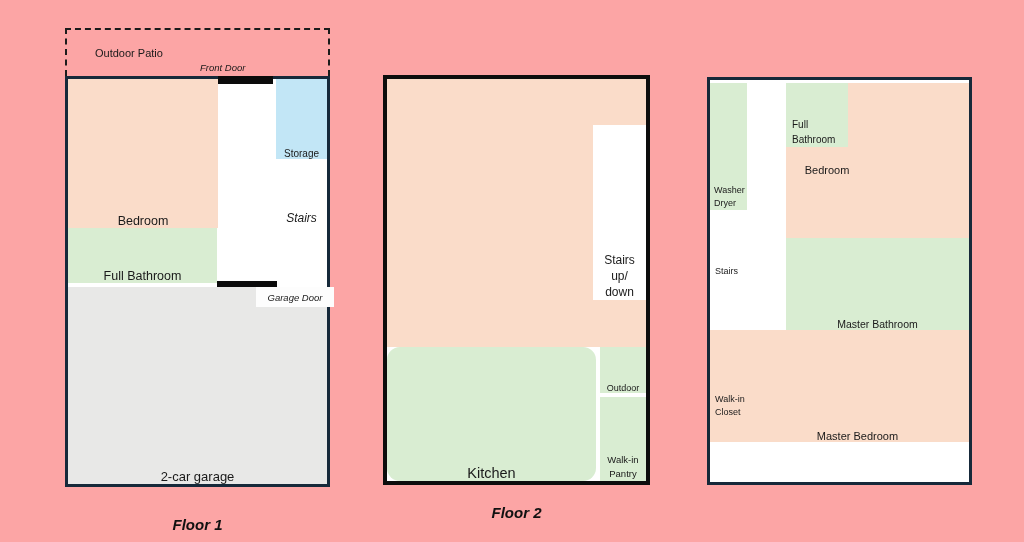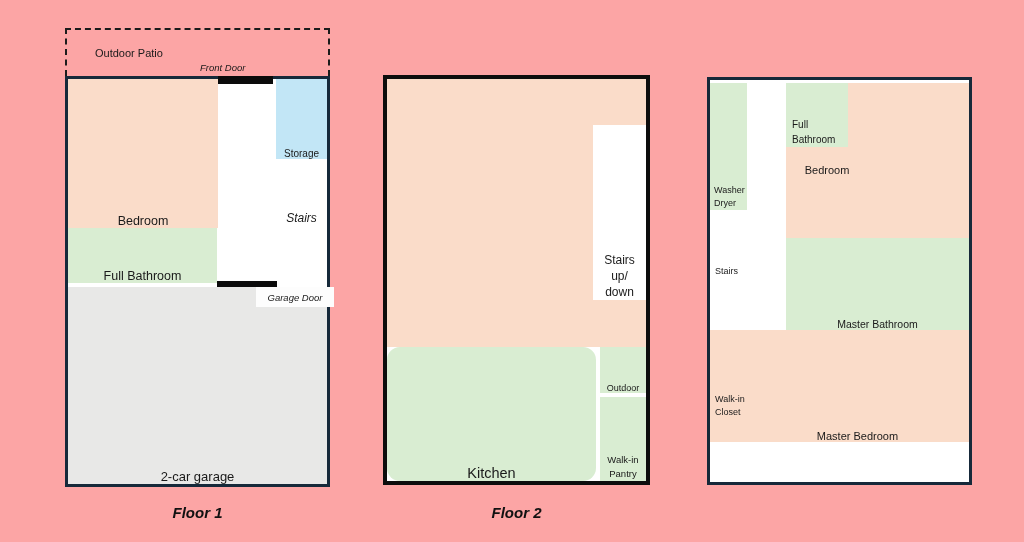--- a/index.html
+++ b/index.html
@@ -63,21 +63,21 @@
                  padding-left:6px; text-align:left; font-size:10px; line-height:15px; }
   .r-masterbath{ left:76px; top:158px; width:183px; height:92px; font-size:10.5px; }
   .r-masterbed { left:0; top:250px; width:259px; height:112px; font-size:11px; padding-left:36px; }
   .lbl-stairs3 { position:absolute; left:5px; top:186px; font-size:9px; }
   .lbl-walkin  { position:absolute; left:5px; top:313px; width:46px; font-size:9px;
                  line-height:13px; text-align:left; white-space:pre-line; }
 
   
   .caption { position:absolute; top:504px; text-align:center; font-weight:bold;
              font-style:italic; font-size:15px; color:#111; }
-  .c1 { left:65px;  width:265px; }
+  .c1 { left:65px;  width:265px;margin-top:12px; }
   .c2 { left:383px; width:267px; }
   .c3 { left:707px; width:265px; }
 </style>
 </head>
 <body>
 
 <div class="canvas">
 
   <div class="patio">
     <span>Outdoor Patio</span>

